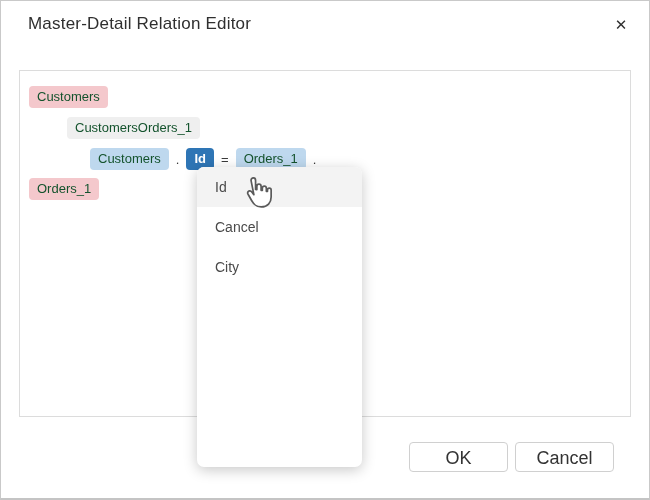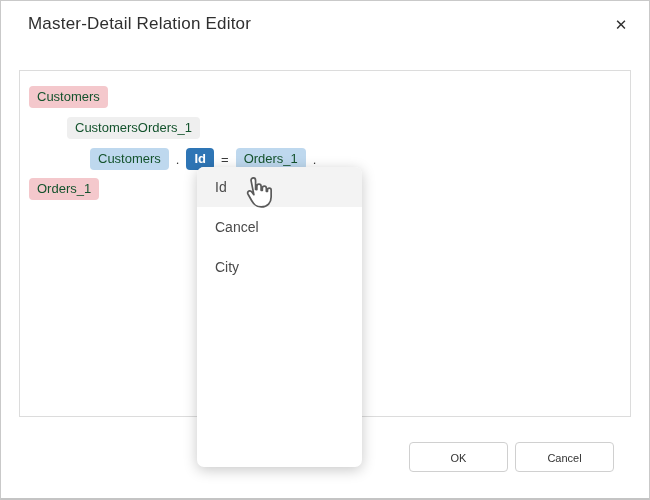--- a/index.html
+++ b/index.html
@@ -67,21 +67,21 @@
   .hand-cursor{
     position:absolute;left:237px;top:175px;
     width:34px;height:34px;z-index:6;pointer-events:none;
   }
   
   .btn{
     position:absolute;top:441px;
     width:99px;height:30px;box-sizing:border-box;
     background:#ffffff;border:1px solid #d0d0d0;border-radius:4px;
     font-family:"Liberation Sans", sans-serif;
-    font-size:11px;color:#333333;
+    font-size:18px;color:#333333;
     text-align:center;line-height:28px;cursor:pointer;
   }
   .btn-ok{left:408px;}
   .btn-cancel{left:514px;}
 </style>
 </head>
 <body>
 
 <div id="dialog">
 

